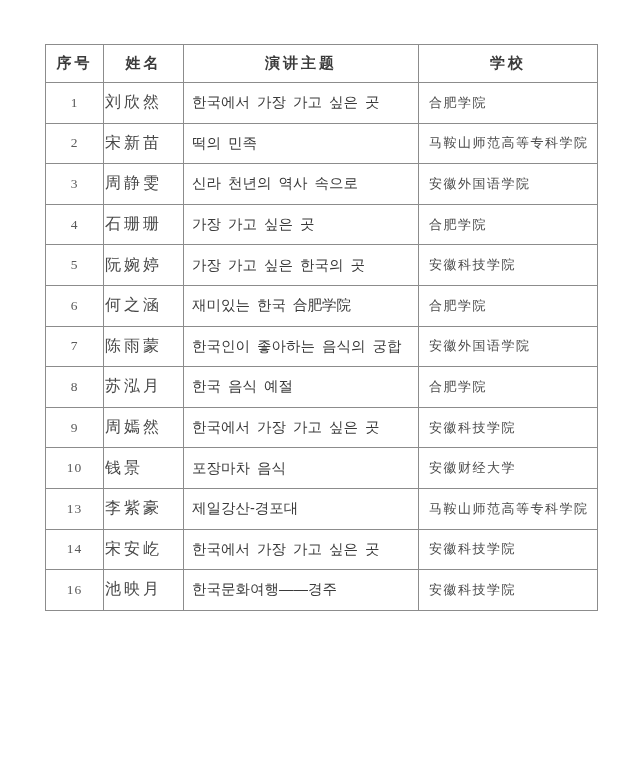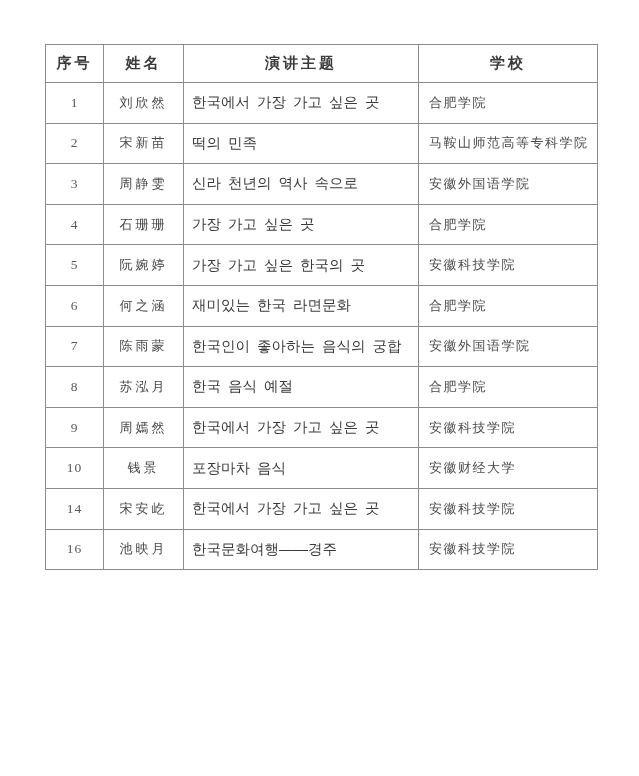--- a/index.html
+++ b/index.html
@@ -41,22 +41,22 @@
     letter-spacing: 3px;
     text-align: center;
   }
   .c-no {
     text-align: center;
     font-size: 13.5px;
     color: #5a5a5a;
     letter-spacing: 1px;
   }
   .c-name {
-    text-align: center;
-    font-size: 13px;
+    text-align: left;
+    font-size: 16px;
     color: #484848;
     letter-spacing: 3px;
   }
   .c-topic {
     text-align: left;
     padding-left: 8px;
     font-family: "Liberation Sans", "DejaVu Sans", sans-serif;
     font-weight: 400;
     font-size: 14.5px;
     color: #3a3a3a;
@@ -115,21 +115,21 @@
   </tr>
       <tr>
     <td class="c-no">5</td>
     <td class="c-name">阮婉婷</td>
     <td class="c-topic">가장 가고 싶은 한국의 곳</td>
     <td class="c-school">安徽科技学院</td>
   </tr>
       <tr>
     <td class="c-no">6</td>
     <td class="c-name">何之涵</td>
-    <td class="c-topic">재미있는 한국 라면문화</td>
+    <td class="c-topic">재미있는 한국 合肥学院</td>
     <td class="c-school">合肥学院</td>
   </tr>
       <tr>
     <td class="c-no">7</td>
     <td class="c-name">陈雨蒙</td>
     <td class="c-topic">한국인이 좋아하는 음식의 궁합</td>
     <td class="c-school">安徽外国语学院</td>
   </tr>
       <tr>
     <td class="c-no">8</td>
@@ -143,20 +143,26 @@
     <td class="c-topic">한국에서 가장 가고 싶은 곳</td>
     <td class="c-school">安徽科技学院</td>
   </tr>
       <tr>
     <td class="c-no">10</td>
     <td class="c-name">钱景</td>
     <td class="c-topic">포장마차 음식</td>
     <td class="c-school">安徽财经大学</td>
   </tr>
       <tr>
+    <td class="c-no">13</td>
+    <td class="c-name">李紫豪</td>
+    <td class="c-topic">제일강산-경포대</td>
+    <td class="c-school">马鞍山师范高等专科学院</td>
+  </tr>
+      <tr>
     <td class="c-no">14</td>
     <td class="c-name">宋安屹</td>
     <td class="c-topic">한국에서 가장 가고 싶은 곳</td>
     <td class="c-school">安徽科技学院</td>
   </tr>
       <tr>
     <td class="c-no">16</td>
     <td class="c-name">池映月</td>
     <td class="c-topic">한국문화여행——경주</td>
     <td class="c-school">安徽科技学院</td>

